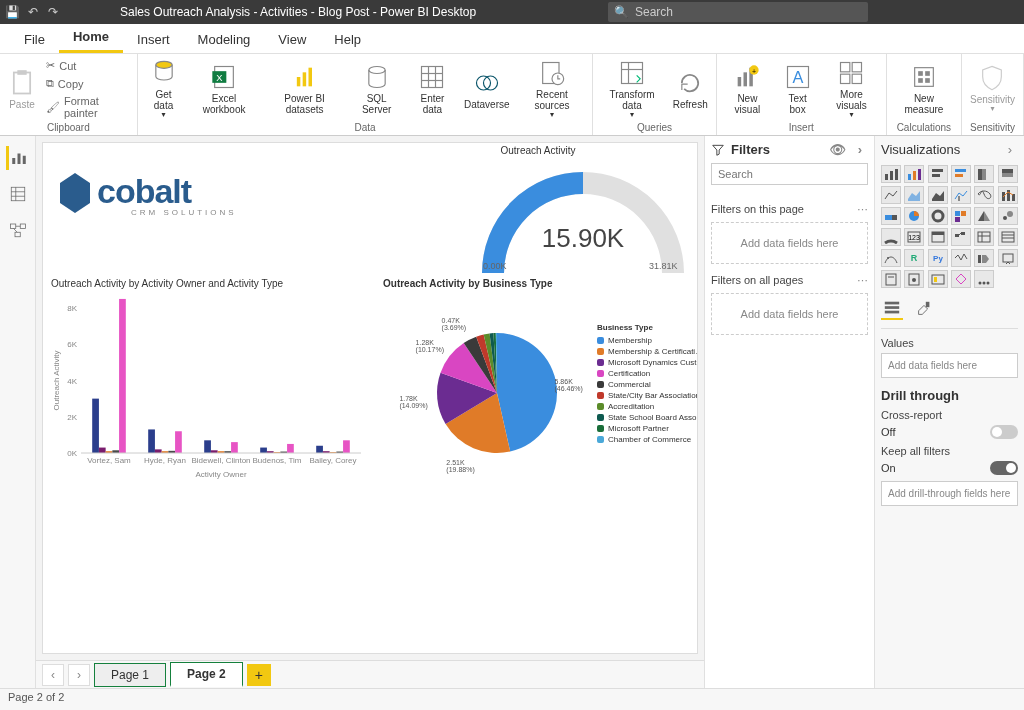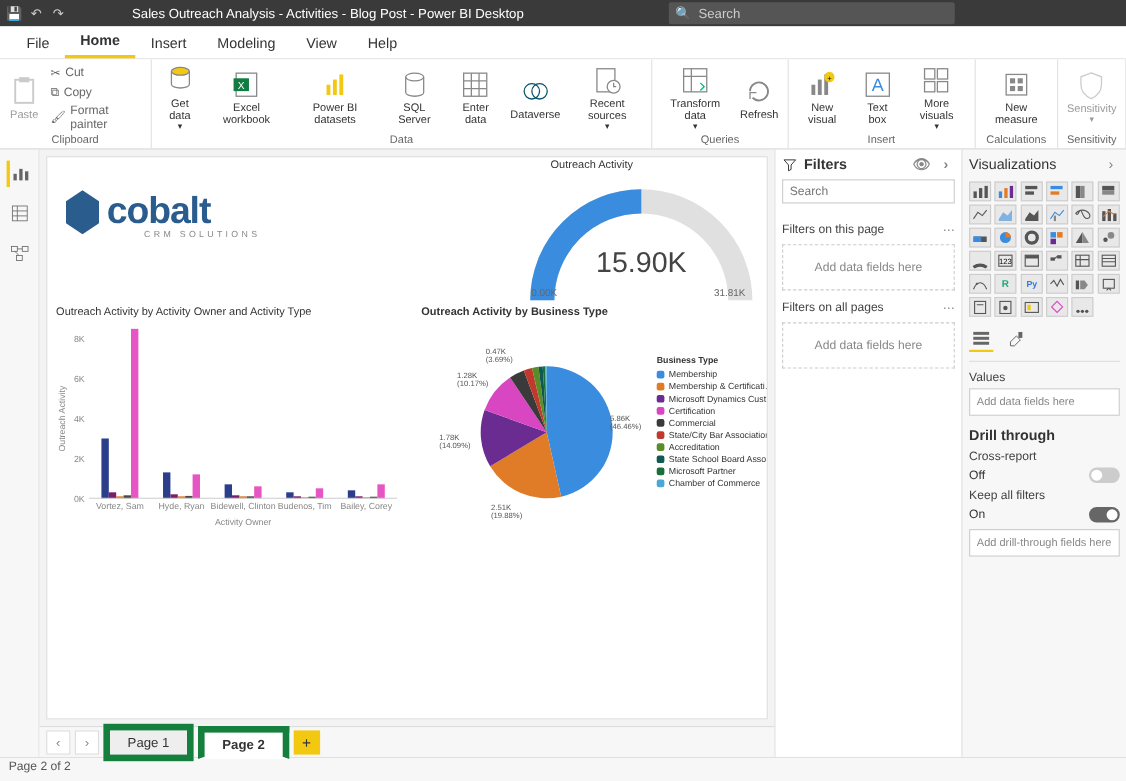--- a/index.html
+++ b/index.html
@@ -28,21 +28,21 @@
 .gauge-title { position: absolute; left: 370px; top: 2px; font-size: 10px; width: 250px; text-align: center; color: #333; }
 .gauge { position: absolute; left: 420px; top: 20px; width: 240px; height: 120px; }
 .gauge-center { position: absolute; left: 460px; top: 80px; width: 160px; text-align: center; font-size: 26px; color: #444; font-weight: 300; }
 .gauge-min { position: absolute; left: 440px; top: 118px; font-size: 9px; color: #666; }
 .gauge-max { position: absolute; left: 606px; top: 118px; font-size: 9px; color: #666; }
 .bar-title { position: absolute; left: 8px; top: 135px; font-size: 10px; font-weight: 400; }
 .bar-chart { position: absolute; left: 8px; top: 160px; width: 320px; height: 200px; }
 .pie-title { position: absolute; left: 340px; top: 135px; font-size: 10px; font-weight: 600; }
 .pie-area { position: absolute; left: 340px; top: 160px; width: 320px; height: 200px; }
 .tabs-row { height: 28px; background: #f7f7f7; border-top: 1px solid #ddd; display: flex; align-items: center; padding: 0 6px; gap: 4px; }
-.page-tab { padding: 4px 16px; font-size: 12px; background: #eee; cursor: pointer; border: 6px solid #15803d; }
+.page-tab { padding: 4px 16px; font-size: 12px; background: #eee; cursor: pointer; border: 1px solid #15803d; }
 .page-tab.active { background: #fff; border-bottom: 2px solid #fff; font-weight: 600; }
 .add-page { width: 24px; height: 22px; background: #f2c811; display: flex; align-items: center; justify-content: center; font-size: 14px; cursor: pointer; }
 .nav-arrow { width: 22px; height: 22px; display: flex; align-items: center; justify-content: center; color: #888; border:1px solid #ddd; background:#fff; cursor:pointer;}
 .statusbar { height: 22px; background: #f7f7f7; border-top: 1px solid #ddd; padding: 2px 8px; font-size: 11px; color: #555; }
 .filters-pane { width: 170px; background: #fff; border-left: 1px solid #e0e0e0; padding: 6px; font-size: 12px; }
 .filters-pane h3 { font-size: 13px; font-weight: 600; margin-bottom: 6px; display: flex; align-items: center; gap: 6px; }
 .filter-search { width: 100%; border: 1px solid #ccc; padding: 4px 6px; margin-bottom: 10px; font-size: 11px; }
 .filter-section-title { font-size: 11px; color: #444; margin: 8px 0 6px; display:flex; justify-content:space-between;}
 .filter-drop { border: 1px dashed #ccc; padding: 14px 6px; text-align: center; font-size: 11px; color: #888; margin-bottom: 10px; }
 .viz-pane { width: 150px; background: #f7f7f7; border-left: 1px solid #e0e0e0; padding: 6px; font-size: 12px; }

